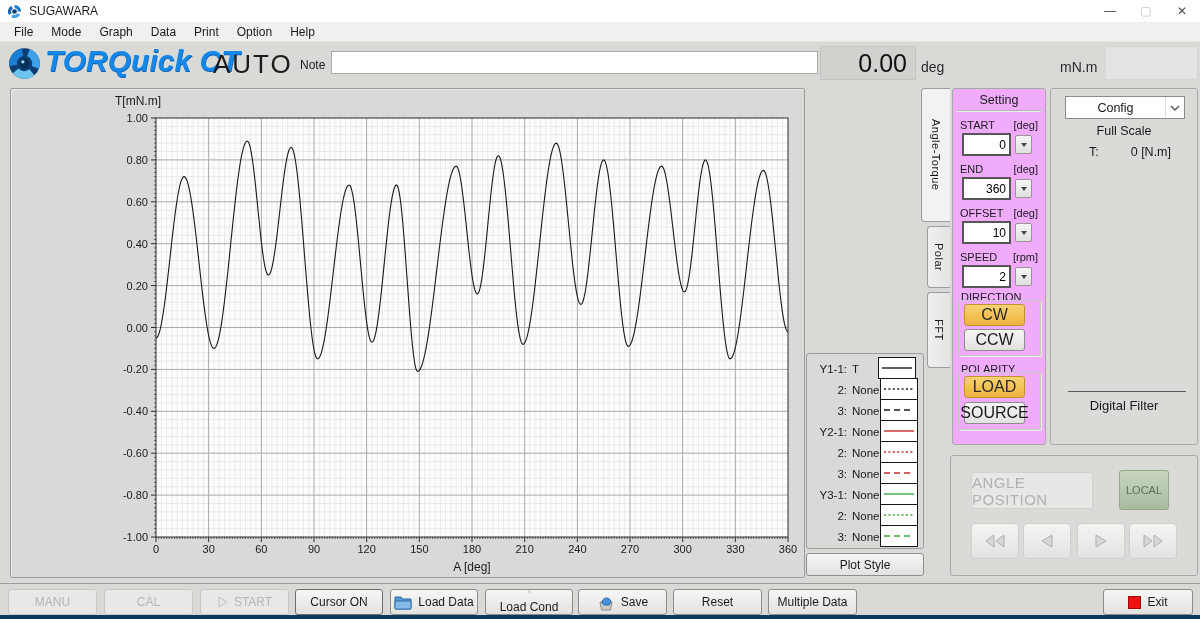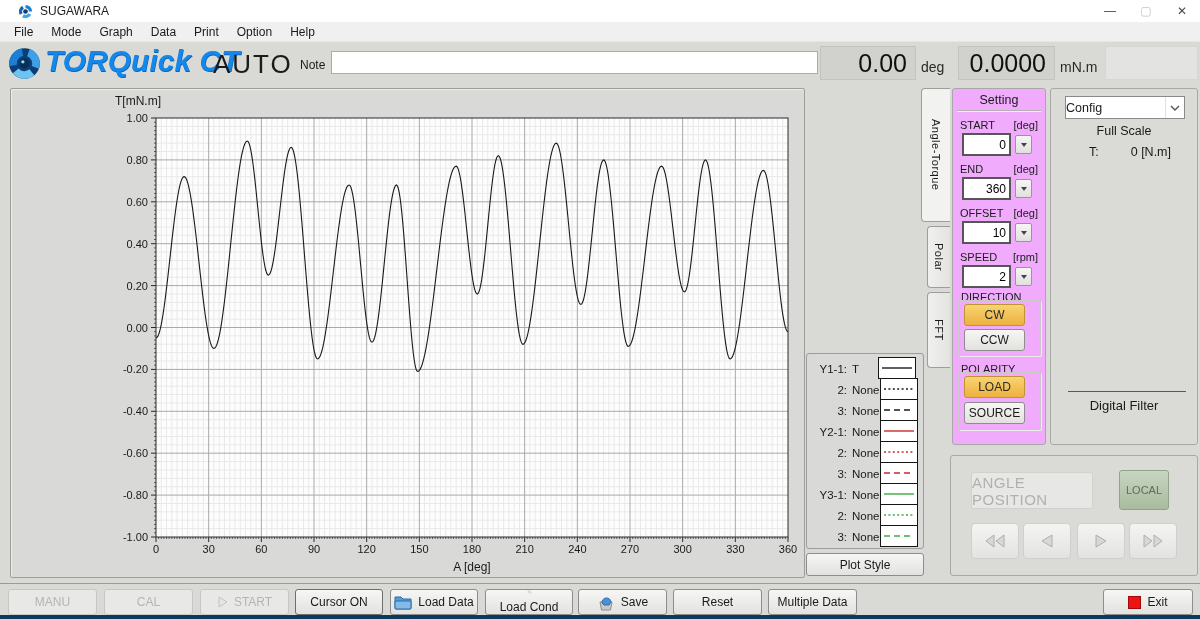--- a/index.html
+++ b/index.html
@@ -1,20 +1,20 @@
 <!DOCTYPE html>
 <html><head>
 <meta charset="utf-8">
 <style>
   * { box-sizing: border-box; }
   html,body { margin:0; padding:0; }
   body { width:1200px; height:619px; overflow:hidden; font-family:"Liberation Sans",sans-serif; background:#d9d9d6; position:relative; }
 
   
-  #titlebar { position:absolute; left:0; top:0; width:1200px; height:22px; background:#ffffff; display:flex; align-items:center;padding-left:11px; }
+  #titlebar { position:absolute; left:0; top:0; width:1200px; height:22px; background:#ffffff; display:flex; align-items:center; }
   #titlebar .tb-title { margin-left:7px; font-size:12px; color:#1a1a1a; }
   #tb-logo { margin-left:7px; width:15px; height:15px; }
   #tb-controls { margin-left:auto; display:flex; height:100%; }
   .tb-btn { width:36px; height:100%; display:flex; align-items:center; justify-content:center; font-size:12px; color:#4a4a4a; }
   .tb-btn.max { color:#c6c6c6; }
 
   
   #menubar { position:absolute; left:0; top:22px; width:1200px; height:20px; background:#f0f0f0; border-bottom:1px solid #e6e6e6; display:flex; align-items:center; padding-left:5px; }
   .menu-item { padding:0 9px; font-size:12px; color:#1a1a1a; }
 
@@ -57,28 +57,28 @@
   #setting-panel { position:absolute; left:952px; top:88px; width:94px; height:357px; background:#f0abfc; border:1px solid #a8a8a6; border-radius:3px; }
   #setting-title { text-align:center; font-size:12.5px; color:#1a1a1a; padding-top:4px; }
   #setting-title-line { margin:3px 4px 0 4px; border-top:1px solid #b3b3b1; border-bottom:1px solid #efefed; }
   .sp-label-row { display:flex; justify-content:space-between; padding:0 7px; font-size:11px; color:#1a1a1a; margin-top:7px; }
   .sp-input-row { display:flex; align-items:center; padding-left:9px; margin-top:2px; }
   .sp-input { width:49px; height:23px; border:2px solid #565656; background:#fff; text-align:right; font-size:12px; padding-right:3px; font-family:"Liberation Sans",sans-serif; }
   .sp-spin { width:17px; height:19px; margin-left:4px; background:linear-gradient(#f6f6f4,#e0e0de); border:1px solid #979795; border-radius:2px; display:flex; align-items:center; justify-content:center; }
   .spin-arrow { width:0; height:0; border-left:3.5px solid transparent; border-right:3.5px solid transparent; border-top:4.5px solid #444; }
   .sp-section-label { position:absolute; left:8px; font-size:11px; color:#1a1a1a; }
   .sp-frame { position:absolute; left:5px; width:83px; border:1px solid #c8c8c5; border-radius:2px; box-shadow:1px 1px 0 #ececea; }
-  .sel-btn { position:absolute; left:11px; width:61px; height:22px; display:flex; align-items:center; justify-content:center; font-size:12px; border-radius:3px; }
+  .sel-btn { position:absolute; left:11px; width:61px; height:22px; display:flex; align-items:center; justify-content:center; font-size:16px; border-radius:3px; }
   .sel-on { background:linear-gradient(#f8d472,#edb13e); border:1px solid #c2922f; color:#2a2a2a; }
   .sel-off { background:linear-gradient(#f6f6f4,#e1e1de); border:1px solid #8d8d8b; color:#1a1a1a; }
 
   
   #config-panel { position:absolute; left:1050px; top:88px; width:148px; height:357px; background:#dadad7; border:1px solid #a8a8a6; border-radius:3px; }
   #combo { position:absolute; left:14px; top:7px; width:120px; height:23px; background:#fff; border:1px solid #8a8a88; display:flex; align-items:center; }
-  #combo-text { flex:1; text-align:left; font-size:12.5px; color:#1a1a1a; }
+  #combo-text { flex:1; text-align:center; font-size:12.5px; color:#1a1a1a; }
   #combo-btn { width:19px; height:100%; display:flex; align-items:center; justify-content:center; border-left:1px solid #e0e0e0; }
   #fullscale-label { position:absolute; left:0; top:35px; width:100%; text-align:center; font-size:12.5px; color:#1a1a1a; }
   #t-row { position:absolute; left:38px; top:56px; width:82px; display:flex; justify-content:space-between; font-size:12.5px; color:#1a1a1a; }
   #cfg-divider { position:absolute; left:17px; top:302px; width:118px; border-top:1px solid #5a5a5a; }
   #digital-filter-label { position:absolute; left:0; top:309px; width:100%; text-align:center; font-size:13px; color:#1a1a1a; }
 
   
   #control-panel { position:absolute; left:950px; top:455px; width:248px; height:121px; background:#dadad7; border:1px solid #a8a8a6; border-radius:3px; }
   #angle-pos-btn { position:absolute; left:20px; top:16px; width:122px; height:37px; background:#e7e7e5; border:1px solid #d1d1cf; border-radius:3px; color:#b1b1af; font-size:15px; letter-spacing:0.5px; display:flex; align-items:center; justify-content:center; }
   #local-btn { position:absolute; left:168px; top:14px; width:50px; height:40px; background:linear-gradient(#c8d5c1,#a8bb9e); border:1px solid #90a487; border-radius:3px; color:#5e6e5b; font-size:11px; display:flex; align-items:center; justify-content:center; }
@@ -136,21 +136,20 @@
     <path d="M16 2 A14 14 0 0 1 30 16 L23 16 A7 7 0 0 0 16 9 Z" fill="#1b7fd4" transform="rotate(260 16 16)"></path>
     <circle cx="16" cy="16" r="4.5" fill="#083056"></circle>
     <circle cx="14.5" cy="14.5" r="1.5" fill="#8fe0ff"></circle>
   </svg>
   <span id="brand">TORQuick CT</span>
   <span id="mode">AUTO</span>
   <span id="note-label">Note</span>
   <input id="note-input" type="text" value="" style="">
   <div class="readout" id="readout-angle">0.00</div>
   <span class="readout-unit" id="unit-deg">deg</span>
-  <div class="readout" id="readout-torque">0.0000</div>
   <span class="readout-unit" id="unit-mnm">mN.m</span>
   <div id="aux-display"></div>
 </div>
 
 <div id="chart-panel">
   <svg id="chart-svg" width="793" height="488" viewBox="0 0 793 488">
       <rect x="145" y="29" width="632" height="419" fill="#fdfdfd"></rect>
       <line x1="150.26666666666668" y1="29" x2="150.26666666666668" y2="448" stroke="#e9e9e9" stroke-width="1"></line>
       <line x1="155.53333333333333" y1="29" x2="155.53333333333333" y2="448" stroke="#e9e9e9" stroke-width="1"></line>
       <line x1="160.8" y1="29" x2="160.8" y2="448" stroke="#e9e9e9" stroke-width="1"></line>

